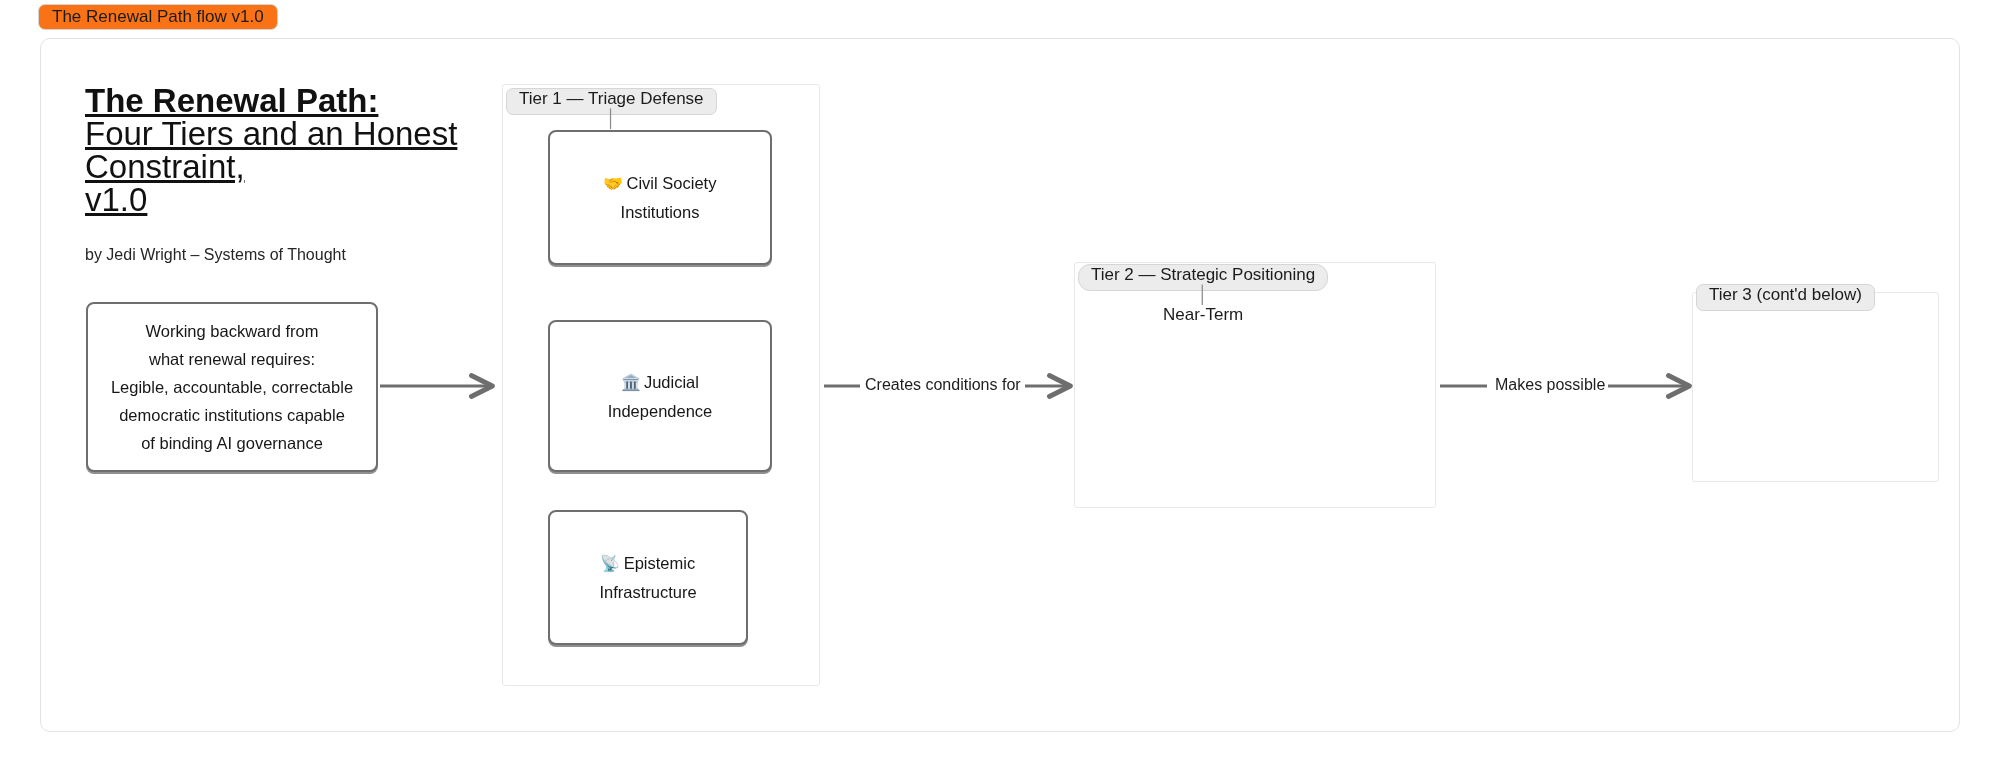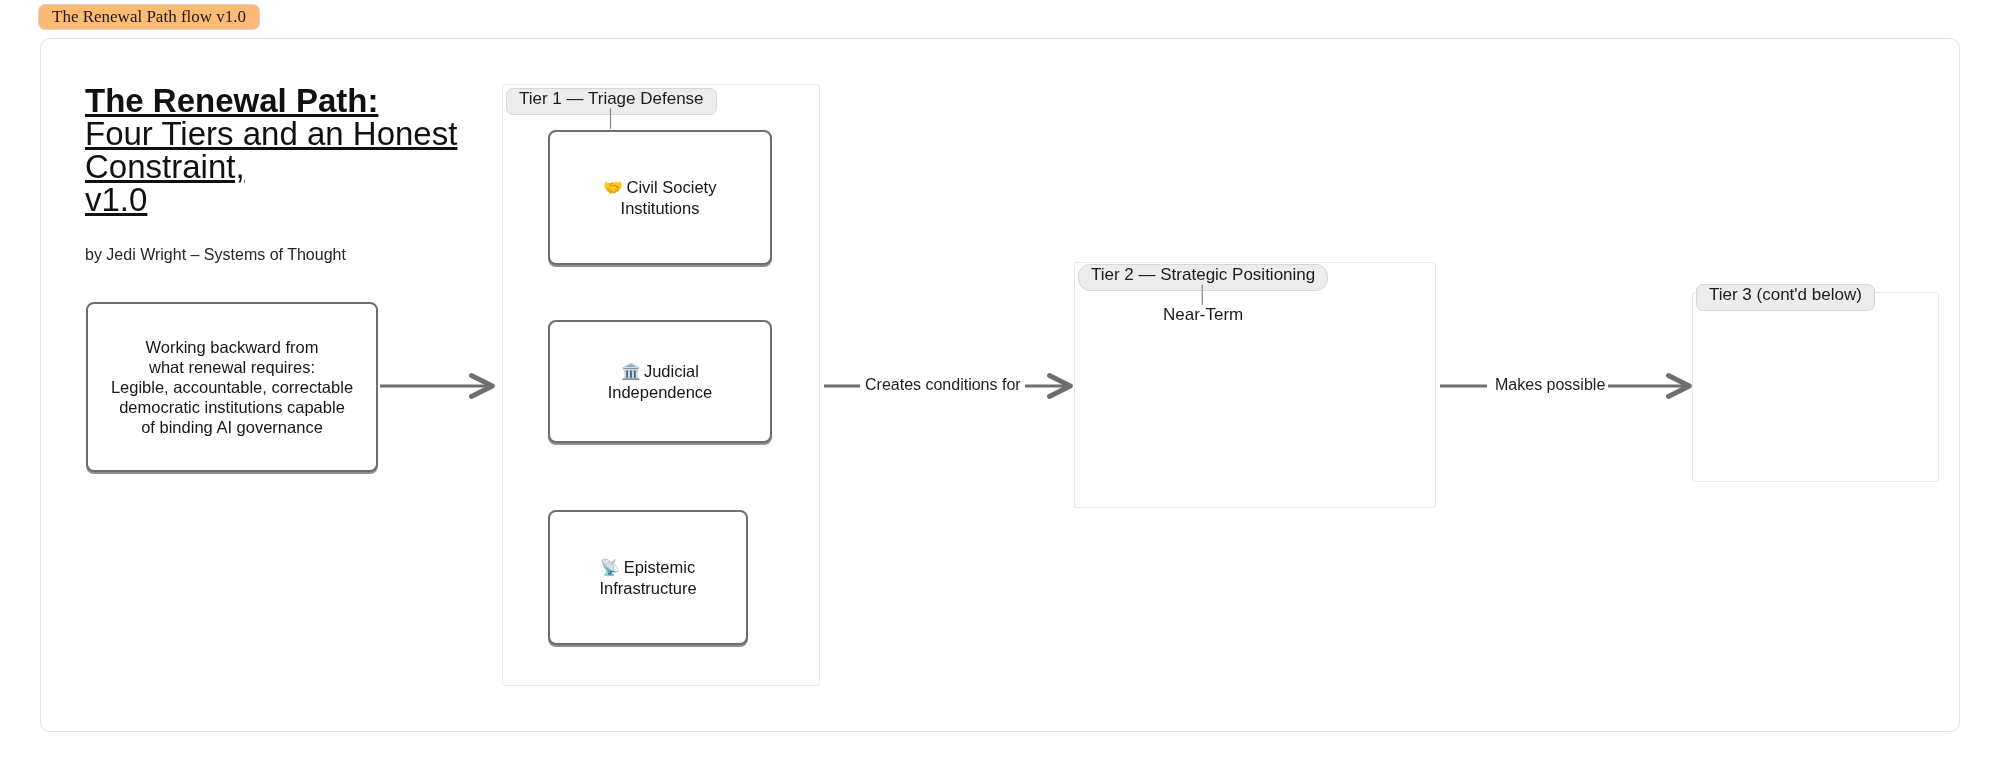--- a/index.html
+++ b/index.html
@@ -17,27 +17,26 @@
     background: #ffffff;
   }
 
   
   .flow-tab {
     position: absolute;
     left: 38px; top: 4px;
     height: 26px;
     padding: 0 13px;
     display: flex; align-items: center;
-    background: #fdba74;
+    background: #f97316;
     border: 1px solid #d4d4d4;
     border-radius: 7px;
     font-size: 17px;
     color: #1b1b1b;
     white-space: nowrap;
-    font-family: Liberation Serif, serif;
   }
 
   
   .frame {
     position: absolute;
     left: 40px; top: 38px;
     width: 1920px; height: 694px;
     border: 1px solid #e3e3e3;
     border-radius: 10px;
     background: #ffffff;
@@ -52,21 +51,21 @@
   
   .node {
     position: absolute;
     background: #ffffff;
     border: 2.5px solid #6e6e6e;
     border-radius: 8px;
     display: flex; flex-direction: column;
     align-items: center; justify-content: center;
     text-align: center;
     font-size: 16.5px;
-    line-height: 20px;
+    line-height: 28px;
     color: #171717;
     box-shadow: 0 2px 0 0 #8f8f8f;
   }
   .node .ln { display: block; white-space: nowrap; }
   .node .emoji { font-size: 16px; margin-right: 3px; }
 
   
   .group {
     position: absolute;
     border: 1px solid #e8e8e8;
@@ -156,21 +155,21 @@
     <span>Now</span>
   </div>
 
   <div class="node" style="left:548px; top:130px; width:224px; height:135px;">
     <span class="ln">
       <span class="emoji">🤝</span><span>Civil Society</span>
     </span>
     <span class="ln">Institutions</span>
   </div>
 
-  <div class="node" style="left:548px; top:320px; width:224px; height:123px;">
+  <div class="node" style="left:548px; top:320px; width:224px; height:152px;">
     <span class="ln">
       <span class="emoji">🏛️</span><span>Judicial</span>
     </span>
     <span class="ln">Independence</span>
   </div>
 
   <div class="node" style="left:548px; top:510px; width:200px; height:135px;">
     <span class="ln">
       <span class="emoji">📡</span><span>Epistemic</span>
     </span>

